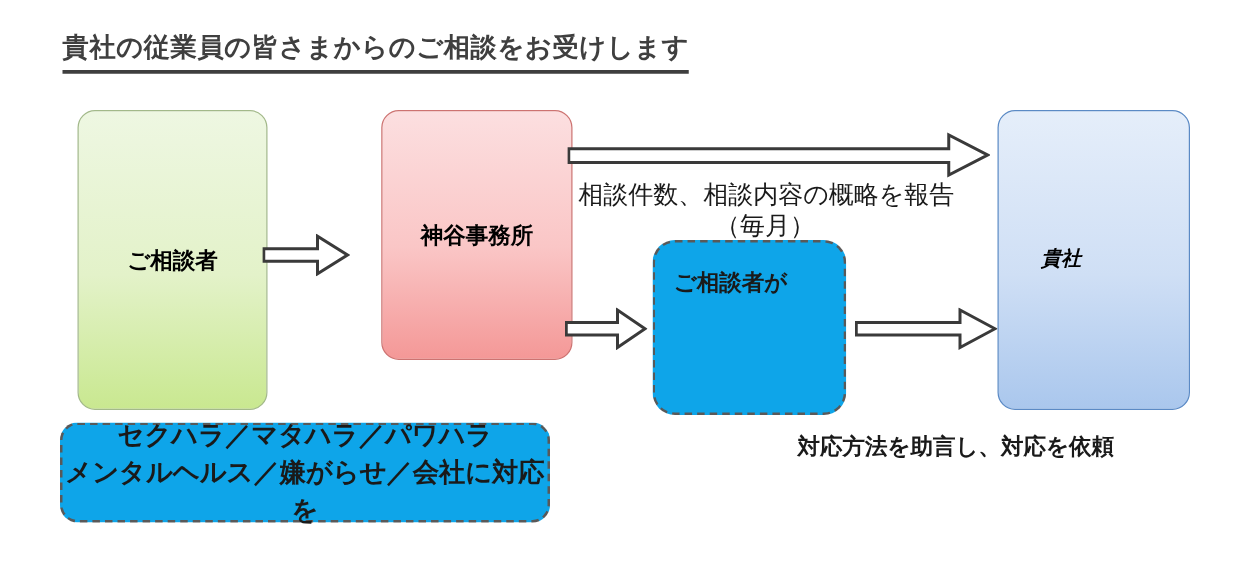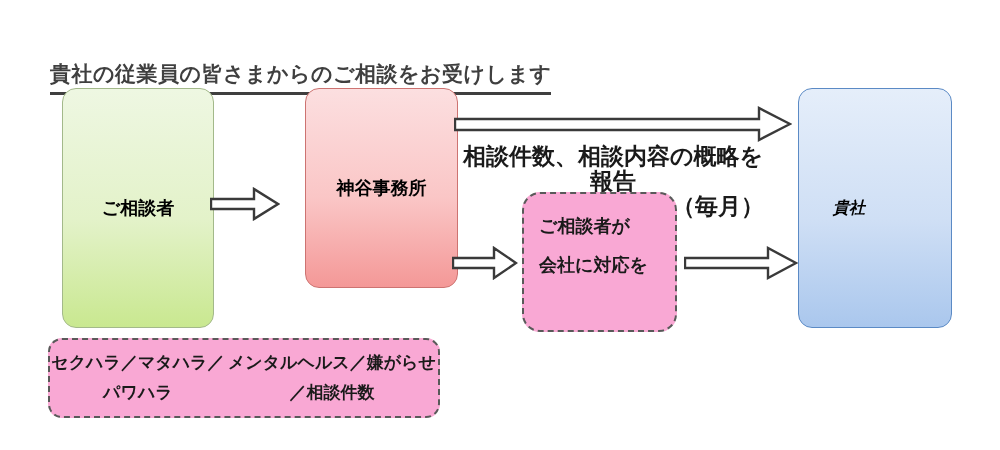--- a/index.html
+++ b/index.html
@@ -19,21 +19,20 @@
     position: absolute;
     left: 50px;
     top: 24px;
     font-size: 21px;
     font-weight: bold;
     color: #3f3f3f;
     letter-spacing: 0.5px;
     border-bottom: 3px solid #3f3f3f;
     padding-bottom: 4px;
     display: inline-block;
-    margin-top: 36px;
   }
   .node {
     position: absolute;
     border-radius: 14px;
     display: flex;
     align-items: center;
     justify-content: center;
     font-weight: bold;
     font-size: 18px;
     color: #000;
@@ -58,47 +57,48 @@
     padding-left: 34px;
     font-size: 16px;
     line-height: 28px;
     font-style: italic;
   }
   .arrow { position: absolute; }
   .arrow svg { display: block; }
   .monthly-caption {
     position: absolute;
     left: 460px; top: 144px; width: 306px;
-    font-size: 23px;
-    font-weight: bold;
+    font-size: 20px;
+    font-weight: normal;
     line-height: 25px;
   }
   .monthly-caption .cap-line1 { text-align: center; }
-  .monthly-caption .cap-line2 { text-align: right; padding-right: 2px; }
+  .monthly-caption .cap-line2 { text-align: center; padding-right: 2px; }
   .dashed-box {
     position: absolute;
-    background: #f9a8d4;
+    background: #0ea5e9;
     border: 2px dashed #595959;
     font-family: Liberation Serif, serif;
   }
   .condition-box {
     left: 522px; top: 192px; width: 155px; height: 140px;
     border-radius: 18px;
     padding: 13px 0 0 15px;
     font-size: 18px;
     font-weight: bold;
   }
   .condition-box .cond-line { line-height: 39px; }
   .topics-box {
     left: 48px; top: 338px; width: 392px; height: 80px;
     border-radius: 14px;
     display: flex;
+    flex-direction: column;
     align-items: center;
     justify-content: center;
-    font-size: 17px;
+    font-size: 21px;
     font-weight: bold;
     line-height: 30px;
     text-align: center;
   }
   .detail-report {
     position: absolute;
     left: 638px; top: 342px;
     font-size: 18px;
     font-weight: bold;
     line-height: 31px;
@@ -137,36 +137,36 @@
   </div>
 
   <div class="arrow" style="left:452px; top:246px;">
     <svg width="66" height="34" viewBox="0 0 66 34">
       <polygon points="1,12 42,12 42,2 64,17 42,32 42,22 1,22" fill="#ffffff" stroke="#3a3a3a" stroke-width="2.4" stroke-linejoin="miter"></polygon>
     </svg>
   </div>
 
   <div class="dashed-box condition-box">
     <div class="cond-line">ご相談者が</div>
-    <div class="cond-line">会社に対応を</div>
   </div>
 
   <div class="arrow" style="left:684px; top:246px;">
     <svg width="114" height="34" viewBox="0 0 114 34">
       <polygon points="1,12 84,12 84,2 112,17 84,32 84,22 1,22" fill="#ffffff" stroke="#3a3a3a" stroke-width="2.4" stroke-linejoin="miter"></polygon>
     </svg>
   </div>
 
   <div class="node node-company">
     <div class="company-lines">
       <div>貴社</div>
     </div>
   </div>
 
   <div class="dashed-box topics-box">
     <div>セクハラ／マタハラ／パワハラ</div>
-    <div>メンタルヘルス／嫌がらせ／相談件数</div>
+    <div>メンタルヘルス／嫌がらせ／会社に対応を</div>
   </div>
 
   <div class="detail-report">
+    <div>対応方法を助言し、対応を依頼</div>
   </div>
 
 </div>
 
 </body></html>

